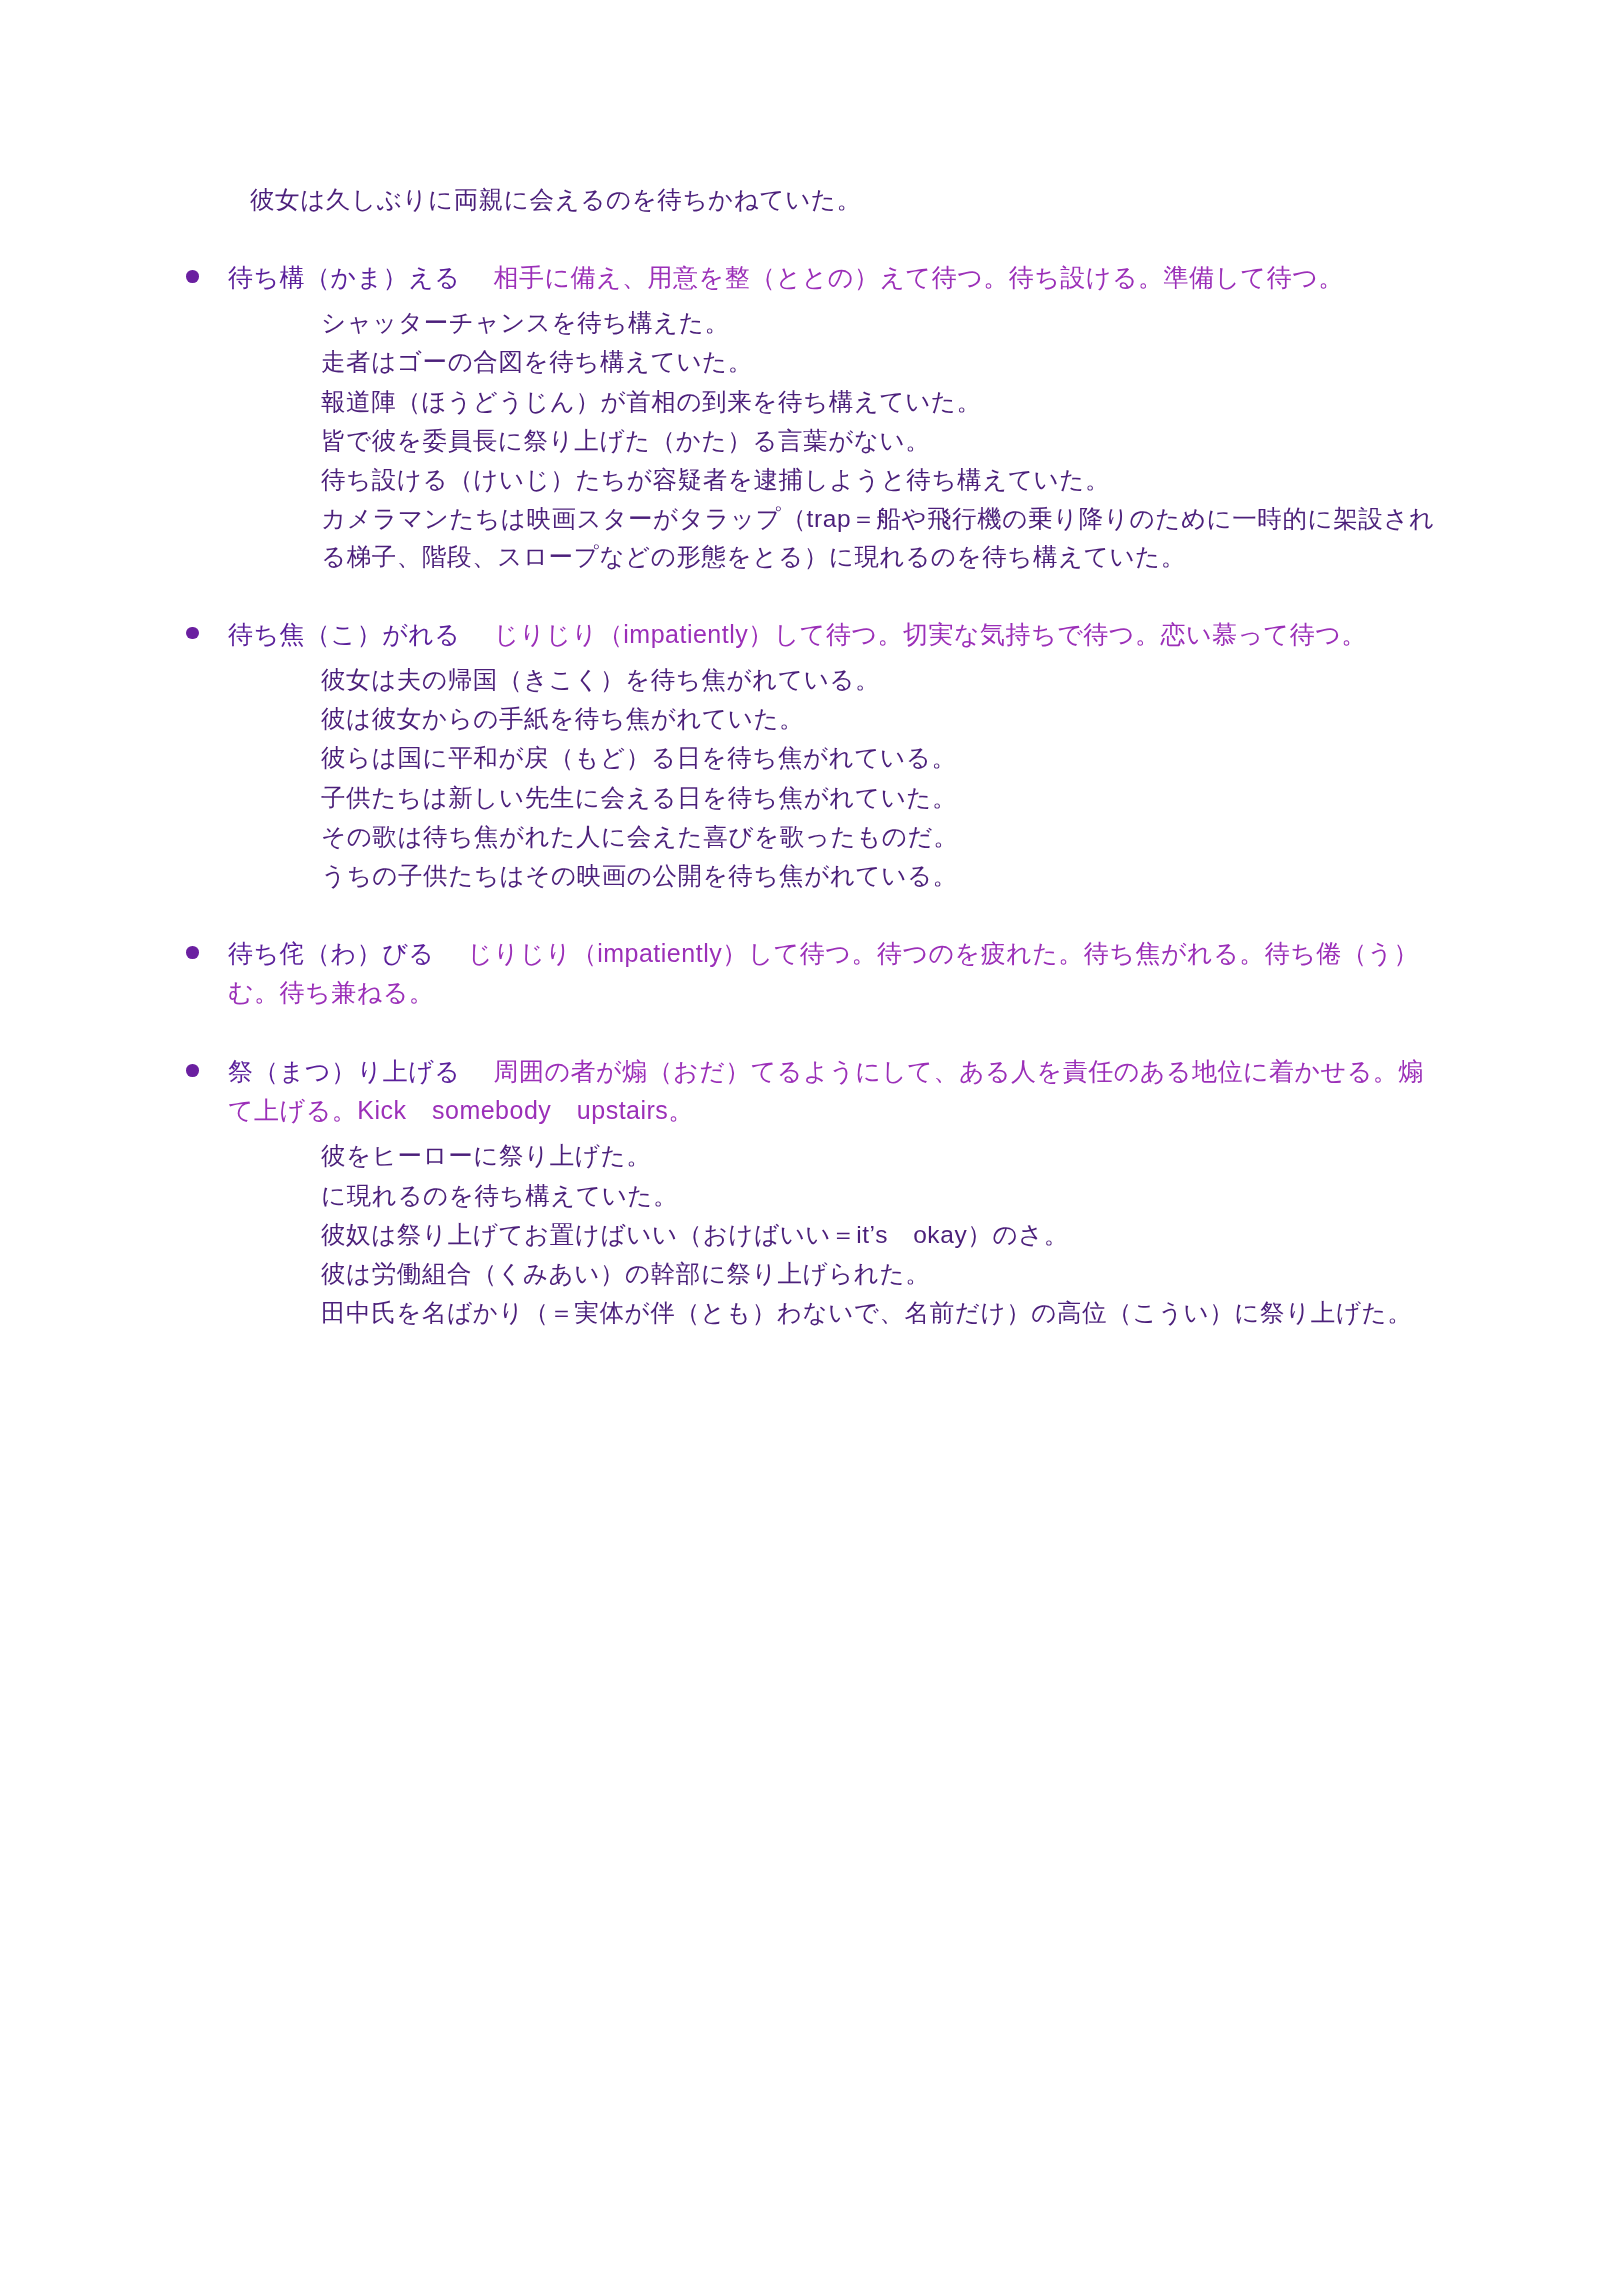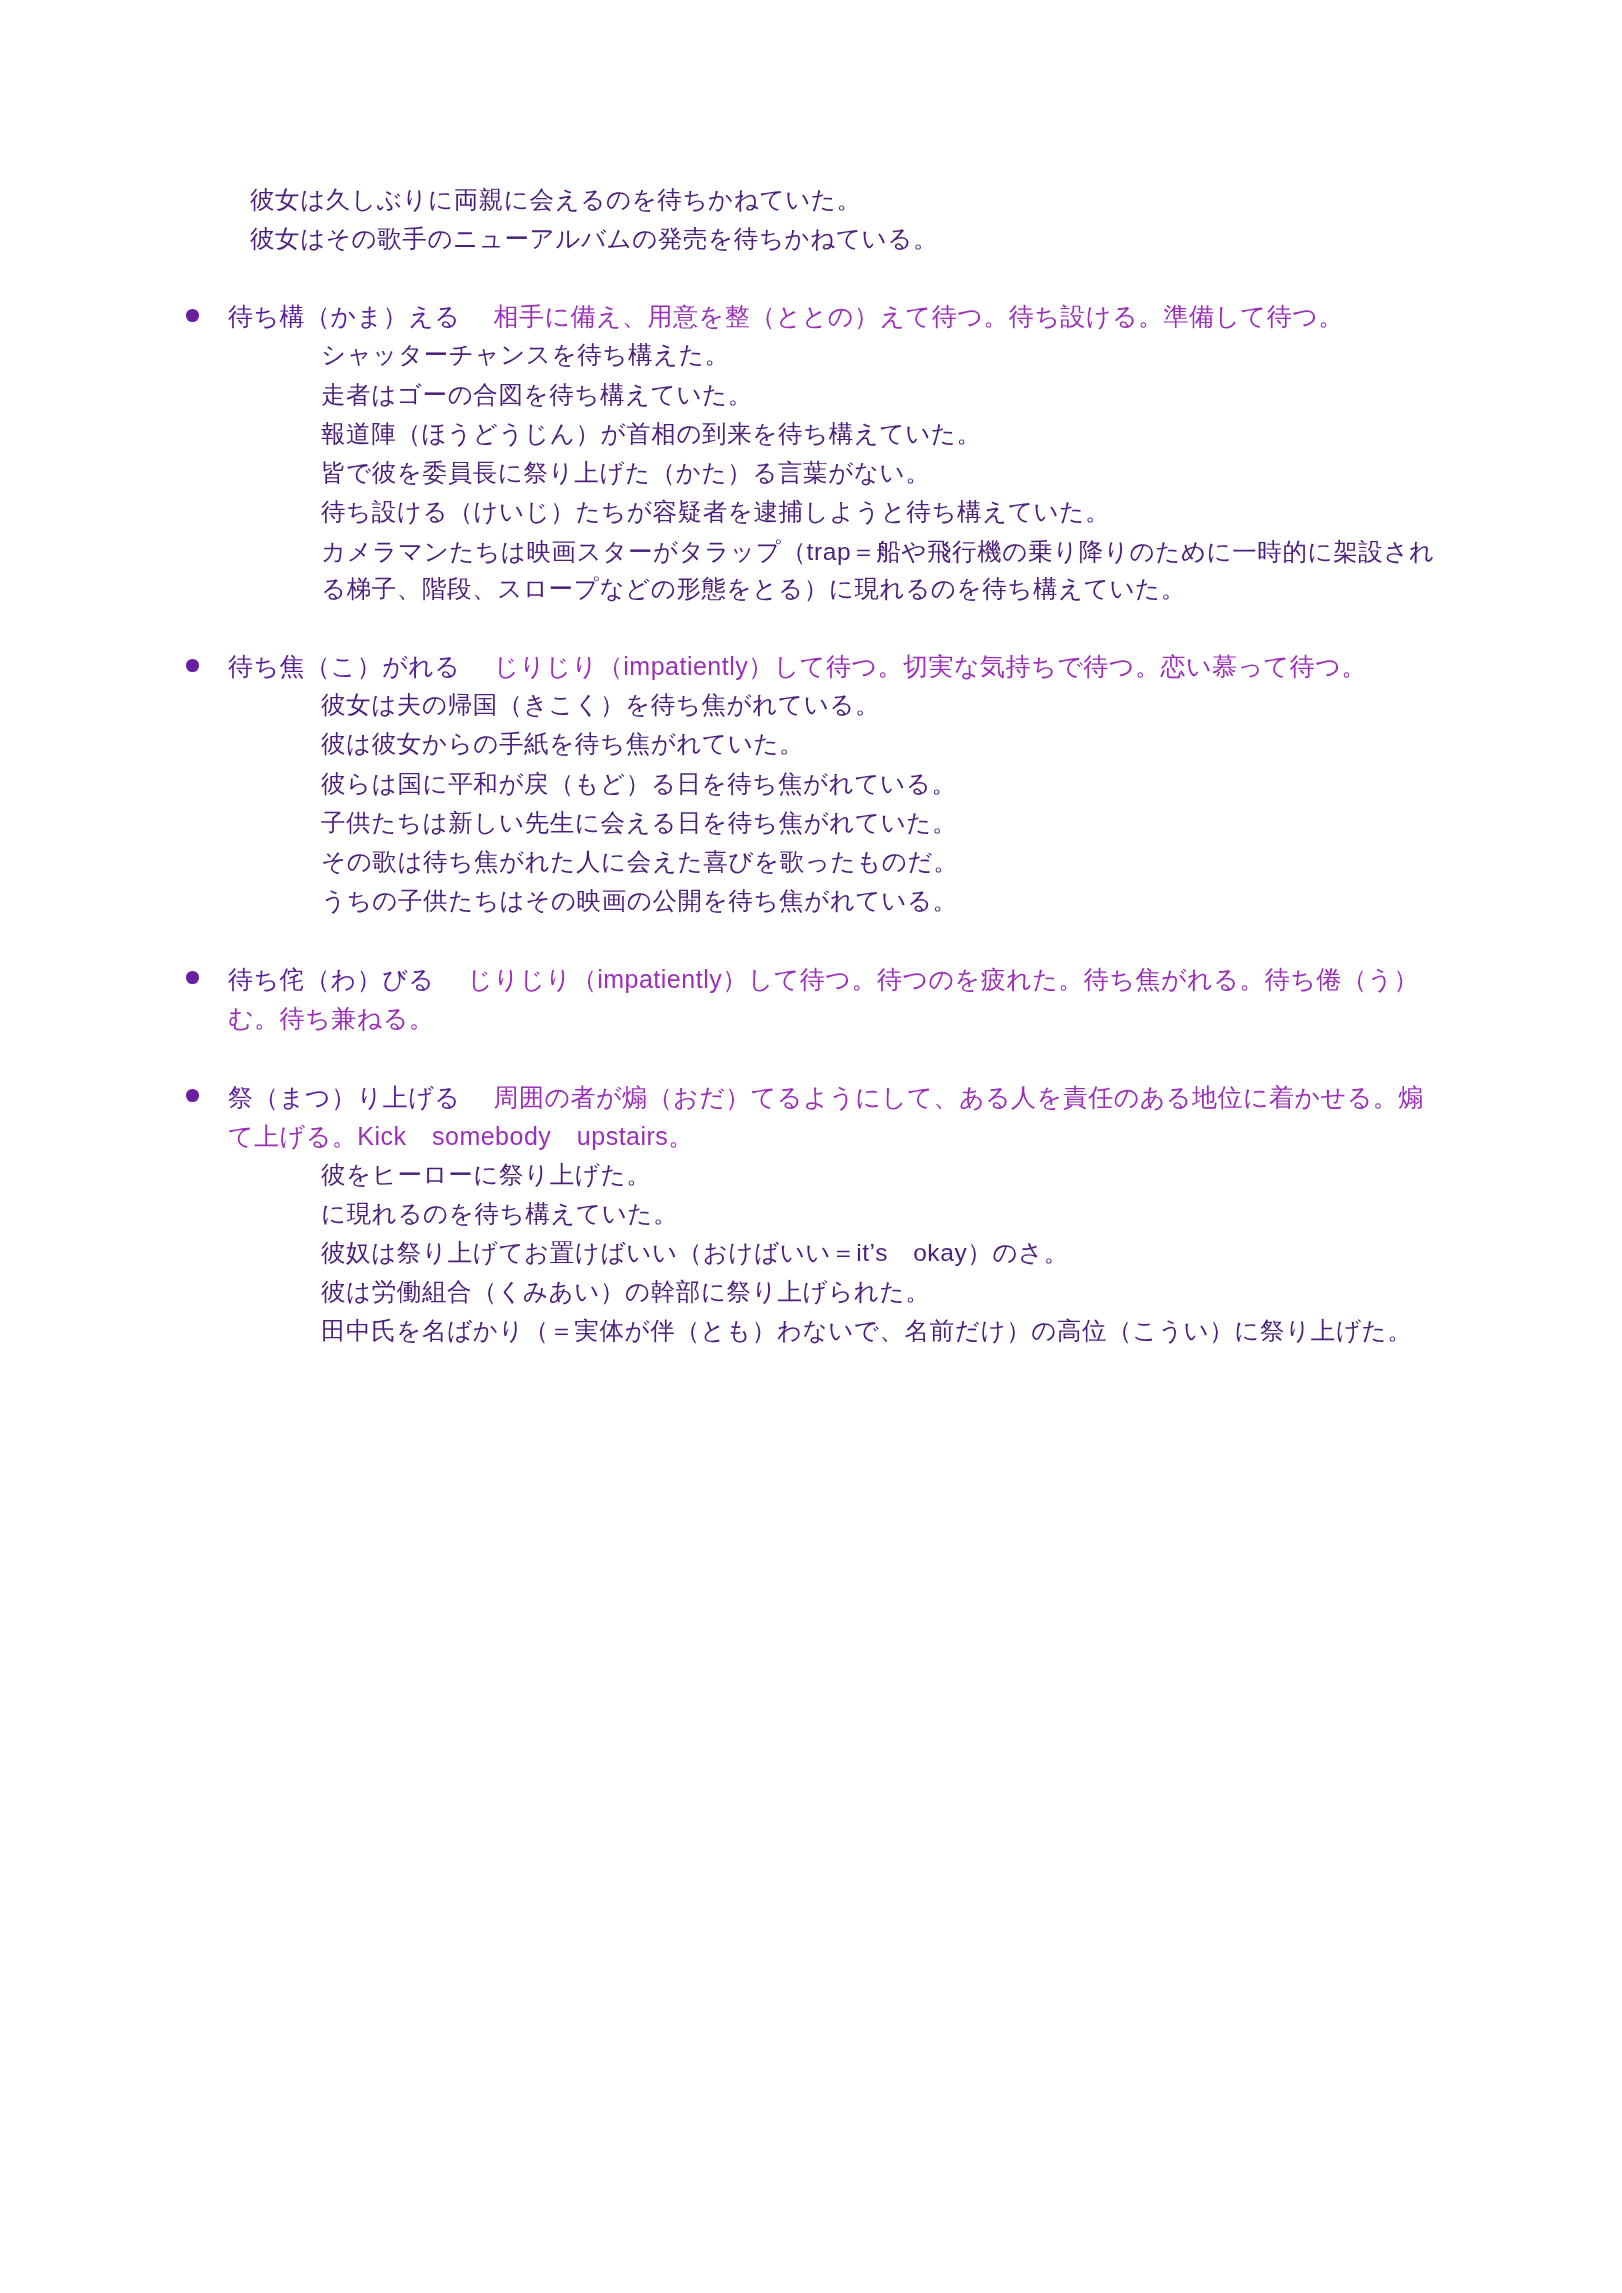--- a/index.html
+++ b/index.html
@@ -70,32 +70,31 @@
     color: #5a1f9a;
   }
   .entry-head .gap {
     display: inline-block;
     width: 33px;
   }
   .entry-head .def {
     color: #9b2fb8;
   }
   .entry-examples {
-    margin-top: 0;
+    margin-top: 7px;
   }
 </style>
 </head>
 <body>
 
 <div class="page">
   <div class="doc-body">
 
     <div class="examples">
       <p class="example-line">彼女は久しぶりに両親に会えるのを待ちかねていた。</p>
-      <p class="example-line">彼女はその歌手のニューアルバムの発売を待ちかねている。</p>
     </div>
 
     <div class="entry">
       <span class="bullet"></span>
       <div class="entry-head">
         <span class="term">待ち構（かま）える</span><span class="gap"></span><span class="def">相手に備え、用意を整（ととの）えて待つ。待ち設ける。準備して待つ。</span>
       </div>
       <div class="entry-examples examples">
         <p class="example-line">シャッターチャンスを待ち構えた。</p>
         <p class="example-line">走者はゴーの合図を待ち構えていた。</p>

